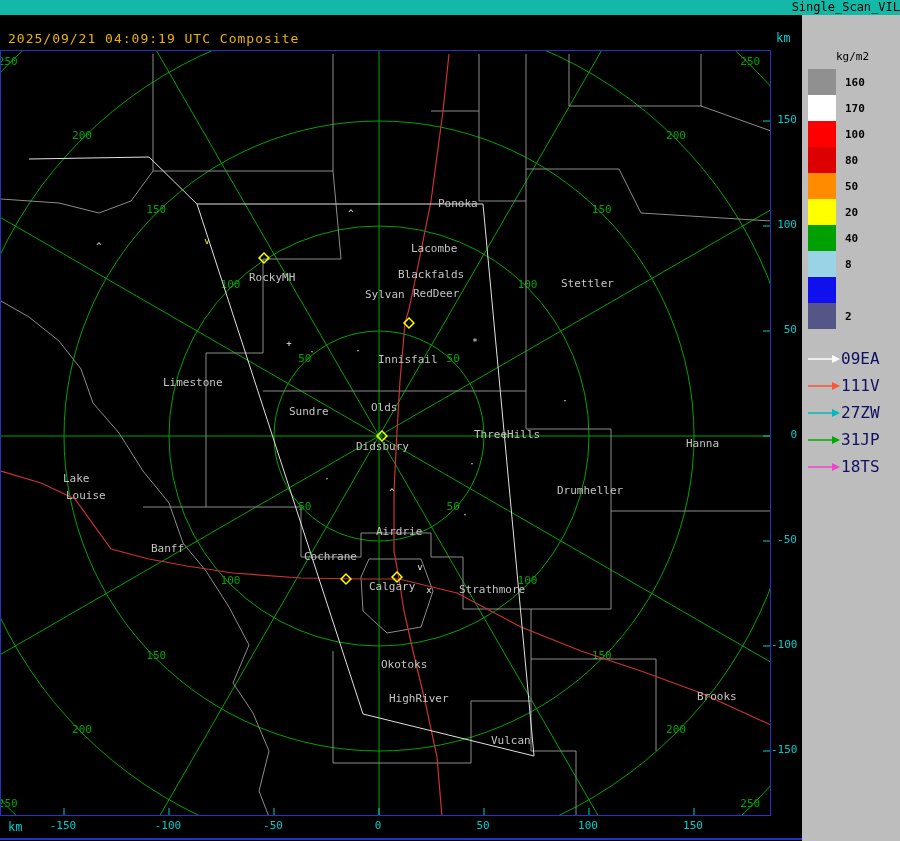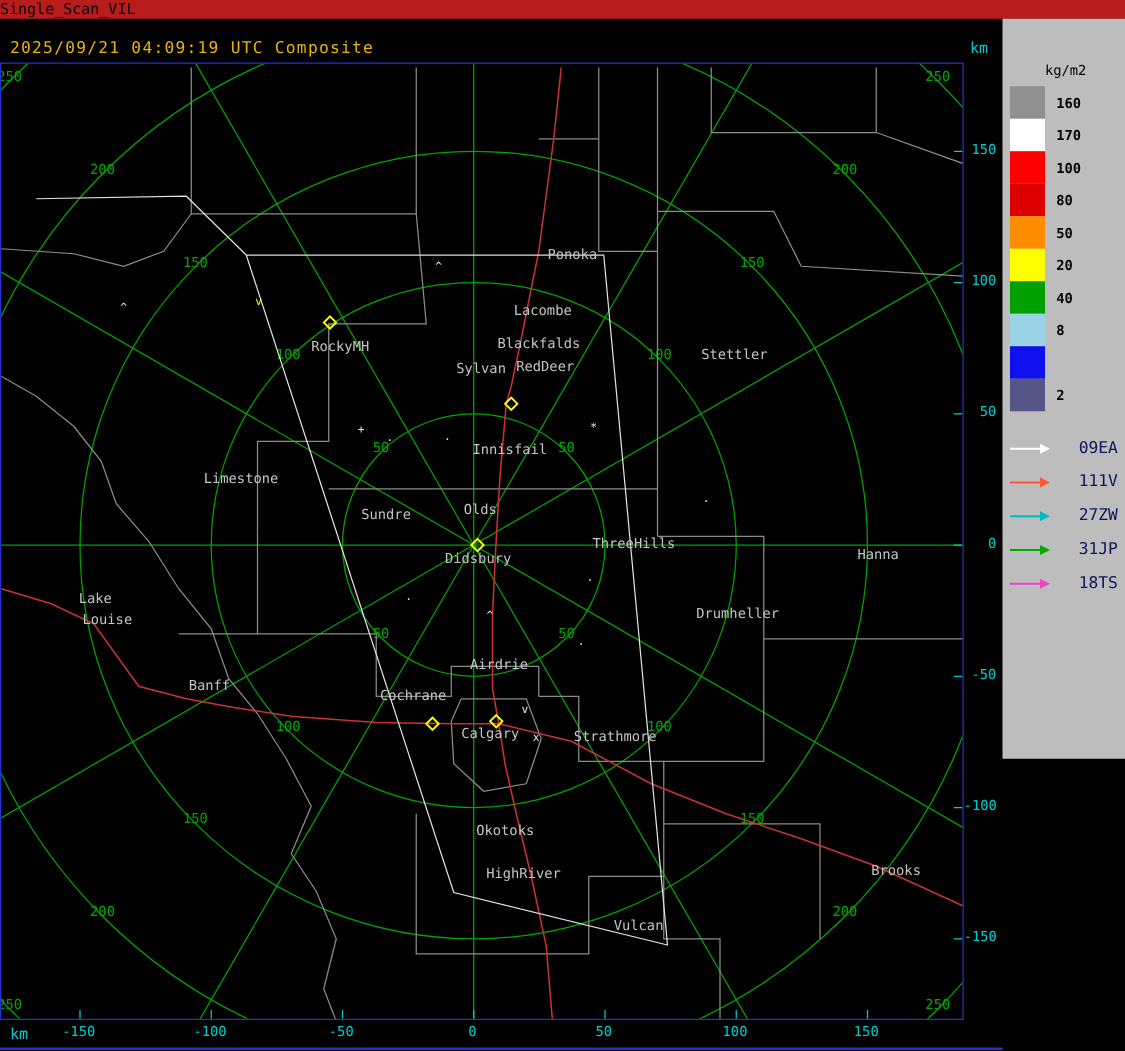--- a/index.html
+++ b/index.html
@@ -1,40 +1,40 @@
 <!DOCTYPE html>
 <html><head>
 <meta charset="utf-8">
 <style>
   * { margin:0; padding:0; box-sizing:border-box; }
   html,body { width:900px; height:841px; background:#000; overflow:hidden;
               font-family:"DejaVu Sans Mono", monospace; }
   .titlebar { position:absolute; top:0; left:0; width:900px; height:15px;
-              background:#b91c1c; color:#000; font-size:12px; line-height:15px;
-              text-align:left; }
+              background:#14b8a6; color:#000; font-size:12px; line-height:15px;
+              text-align:right; }
   .timestamp { position:absolute; top:31px; left:8px; color:#eab308; font-size:13px; letter-spacing:1px; }
   .km-right  { position:absolute; top:31px; left:776px; color:#00cccc; font-size:12px; }
   .map { position:absolute; top:50px; left:0; width:771px; height:766px;
          border:1px solid #2233cc; background:#000; }
   .map svg { display:block; }
   svg text { font-family:"DejaVu Sans Mono", monospace; }
   .right-axis  { position:absolute; top:50px; left:771px; width:28px; height:766px; }
   .right-axis div { position:absolute; width:26px; text-align:right; color:#00cccc; font-size:11px; }
   .bottom-axis { position:absolute; top:819px; left:0; width:771px; height:16px; }
   .bottom-axis div { position:absolute; width:40px; text-align:center; color:#00cccc; font-size:11px; }
   .km-bottom { position:absolute; top:820px; left:8px; color:#00cccc; font-size:12px; }
   .bottom-rule { position:absolute; top:838px; left:0; width:802px; height:2px; background:#2233cc; }
-  .panel { position:absolute; top:15px; left:802px; width:98px; height:592px; background:#bdbdbd; }
+  .panel { position:absolute; top:15px; left:802px; width:98px; height:826px; background:#bdbdbd; }
   .panel-unit { margin:35px 0 6px 34px; font-size:11px; color:#000; }
   .scale-row { display:flex; align-items:center; height:26px; padding-left:6px;font-weight:bold; }
   .scale-swatch { width:28px; height:26px; flex:0 0 28px; }
   .scale-label { margin-left:9px; font-size:11px; color:#000; }
   .radar-legend { margin-top:16px; padding-left:5px; }
   .radar-row { display:flex; align-items:center; height:27px; }
-  .radar-label { margin-left:22px; font-size:13px; color:#101060; }
+  .radar-label { margin-left:0; font-size:16px; color:#101060; }
 </style>
 </head>
 <body>
 
 <div class="titlebar">
   <span>Single_Scan_VIL</span>
 </div>
 
 <div class="timestamp">2025/09/21 04:09:19 UTC Composite</div>
 <div class="km-right">km</div>

